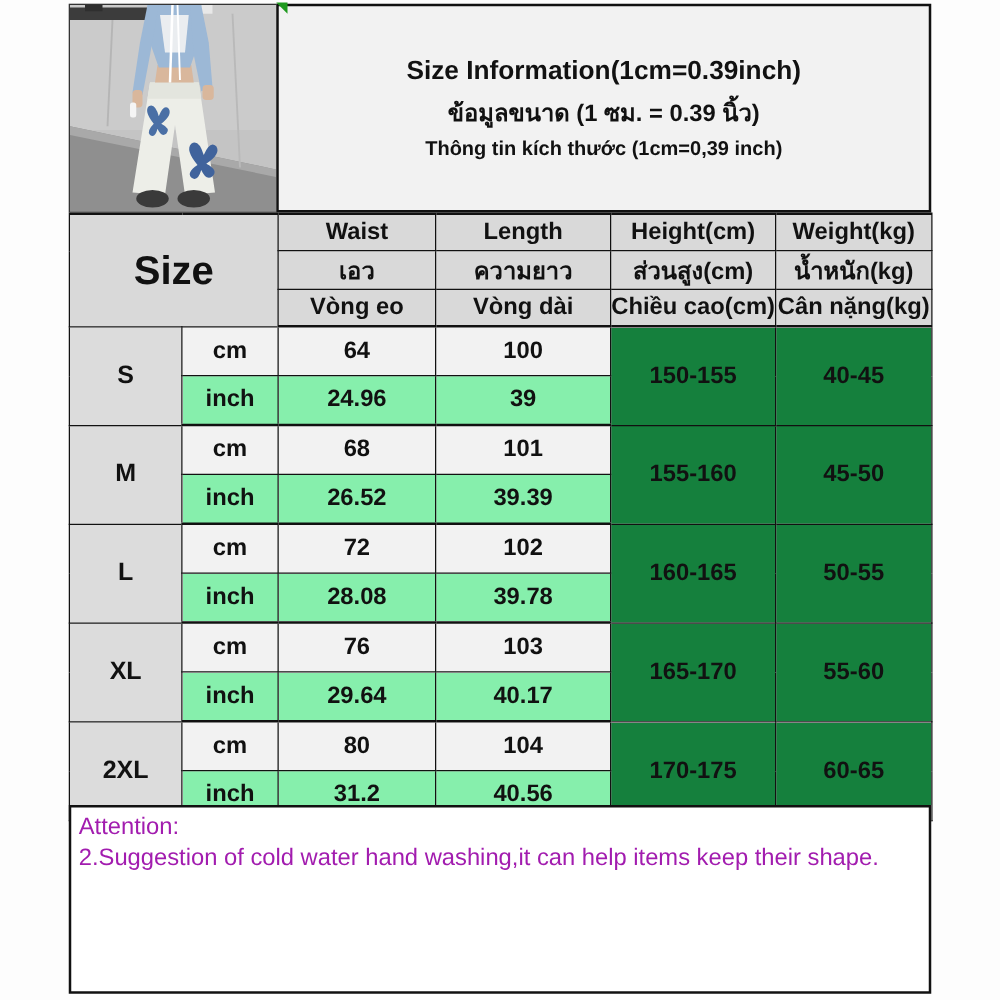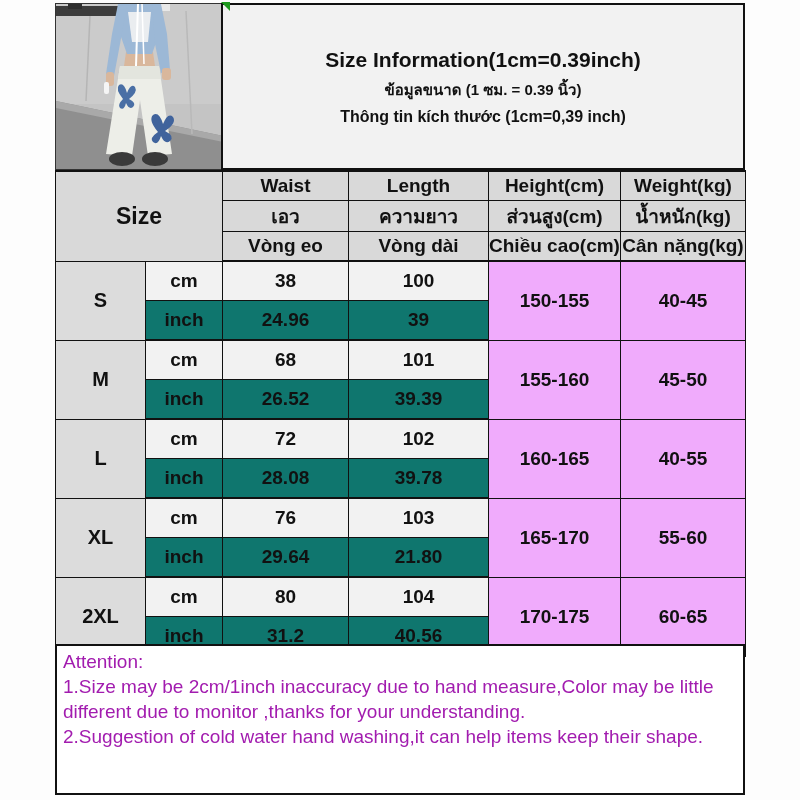--- a/index.html
+++ b/index.html
@@ -16,21 +16,21 @@
     border:1px solid #333;box-sizing:border-box;overflow:hidden;background:#c9c9c9;
   }
   
   .title-box{
     position:absolute;left:221px;top:3px;width:524px;height:167px;
     box-sizing:border-box;border:2px solid #111;background:#f2f2f2;
     display:flex;flex-direction:column;justify-content:center;align-items:center;
     text-align:center;gap:6px;
   }
   .title-en{font-size:21px;font-weight:700;}
-  .title-th{font-size:15px;font-weight:700;}
+  .title-th{font-size:19px;font-weight:700;}
   .title-vi{font-size:16px;font-weight:700;}
   .green-corner{
     position:absolute;left:-2px;top:-3px;width:0;height:0;
     border-top:9px solid #1f9a1f;border-left:9px solid transparent;
   }
   
   table.size-table{
     position:absolute;left:55px;top:170px;width:690px;
     border-collapse:collapse;table-layout:fixed;
     font-weight:700;font-size:19px;color:#111;
@@ -39,26 +39,26 @@
     border:1px solid #111;text-align:center;vertical-align:middle;
     padding:0;overflow:hidden;
   }
   .size-table colgroup col:nth-child(1){width:90px;}
   .size-table colgroup col:nth-child(2){width:77px;}
   .size-table colgroup col:nth-child(3){width:126px;}
   .size-table colgroup col:nth-child(4){width:140px;}
   .size-table colgroup col:nth-child(5){width:132px;}
   .size-table colgroup col:nth-child(6){width:125px;}
   .hdr-row td{height:28px;background:#d9d9d9;}
-  .size-span{background:#d9d9d9;font-size:23px;font-weight:700;}
+  .size-span{background:#d9d9d9;font-size:32px;font-weight:700;}
   .body-row td{height:38px;}
   .cell-size{background:#dcdcdc;font-size:20px;}
   .row-cm td.unit-cell, .row-cm td.val-cell{background:#f2f2f2;}
-  .row-inch td.unit-cell, .row-inch td.val-cell{background:#0f766e;}
-  .cell-range{background:#f0abfc;}
+  .row-inch td.unit-cell, .row-inch td.val-cell{background:#86efac;}
+  .cell-range{background:#15803d;}
   .group-end td{border-bottom-width:2px;}
   .size-table .outer-top td{border-top-width:2px;}
   .hdr-row-last td{border-bottom-width:2px;margin-left:25px;}
   
   .attention-box{
     position:absolute;left:55px;top:644px;width:690px;height:151px;
     box-sizing:border-box;border:2px solid #111;background:#ffffff;
     padding:3px 8px 0 6px;
     font-size:19px;line-height:25px;font-weight:400;color:#a21caf;
   }
@@ -146,21 +146,21 @@
     <tr class="hdr-row hdr-row-last">
       <td>Vòng eo</td>
       <td>Vòng dài</td>
       <td>Chiều cao(cm)</td>
       <td>Cân nặng(kg)</td>
     </tr>
 
     <tr class="body-row row-cm">
       <td rowspan="2" class="cell-size">S</td>
       <td class="unit-cell">cm</td>
-      <td class="val-cell">38</td>
+      <td class="val-cell">64</td>
       <td class="val-cell">100</td>
       <td rowspan="2" class="cell-range">150-155</td>
       <td rowspan="2" class="cell-range">40-45</td>
     </tr>
     <tr class="body-row row-inch group-end">
       <td class="unit-cell">inch</td>
       <td class="val-cell">24.96</td>
       <td class="val-cell">39</td>
     </tr>
 
@@ -177,55 +177,54 @@
       <td class="val-cell">26.52</td>
       <td class="val-cell">39.39</td>
     </tr>
 
     <tr class="body-row row-cm">
       <td rowspan="2" class="cell-size">L</td>
       <td class="unit-cell">cm</td>
       <td class="val-cell">72</td>
       <td class="val-cell">102</td>
       <td rowspan="2" class="cell-range">160-165</td>
-      <td rowspan="2" class="cell-range">40-55</td>
+      <td rowspan="2" class="cell-range">50-55</td>
     </tr>
     <tr class="body-row row-inch group-end">
       <td class="unit-cell">inch</td>
       <td class="val-cell">28.08</td>
       <td class="val-cell">39.78</td>
     </tr>
 
     <tr class="body-row row-cm">
       <td rowspan="2" class="cell-size">XL</td>
       <td class="unit-cell">cm</td>
       <td class="val-cell">76</td>
       <td class="val-cell">103</td>
       <td rowspan="2" class="cell-range">165-170</td>
       <td rowspan="2" class="cell-range">55-60</td>
     </tr>
     <tr class="body-row row-inch group-end">
       <td class="unit-cell">inch</td>
       <td class="val-cell">29.64</td>
-      <td class="val-cell">21.80</td>
+      <td class="val-cell">40.17</td>
     </tr>
 
     <tr class="body-row row-cm">
       <td rowspan="2" class="cell-size">2XL</td>
       <td class="unit-cell">cm</td>
       <td class="val-cell">80</td>
       <td class="val-cell">104</td>
       <td rowspan="2" class="cell-range">170-175</td>
       <td rowspan="2" class="cell-range">60-65</td>
     </tr>
     <tr class="body-row row-inch group-end">
       <td class="unit-cell">inch</td>
       <td class="val-cell">31.2</td>
       <td class="val-cell">40.56</td>
     </tr>
   </tbody>
 </table>
 
 <div class="attention-box">
   <p>Attention:</p>
-  <p>1.Size may be 2cm/1inch inaccuracy due to hand measure,Color may be little different due to monitor ,thanks for your understanding.</p>
   <p>2.Suggestion of cold water hand washing,it can help items keep their shape.</p>
 </div>
 
 </body></html>

